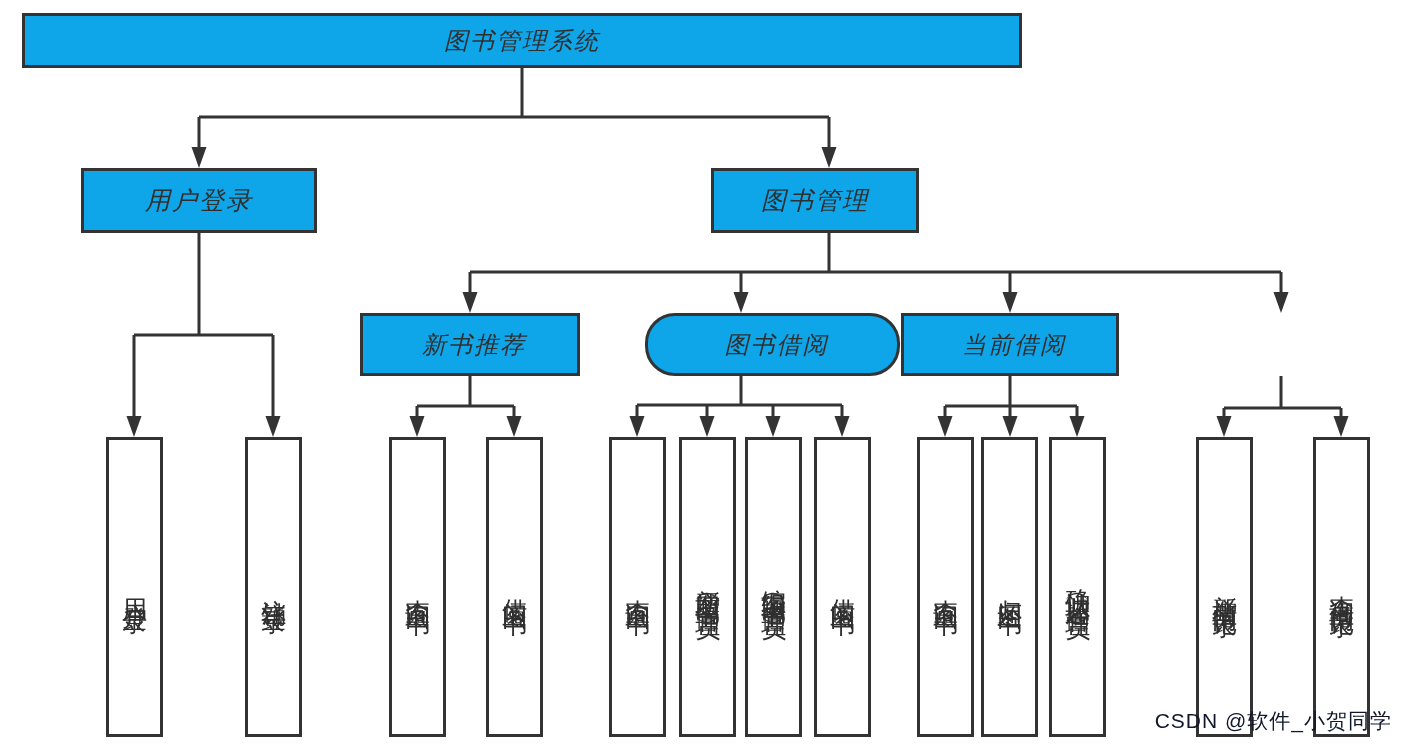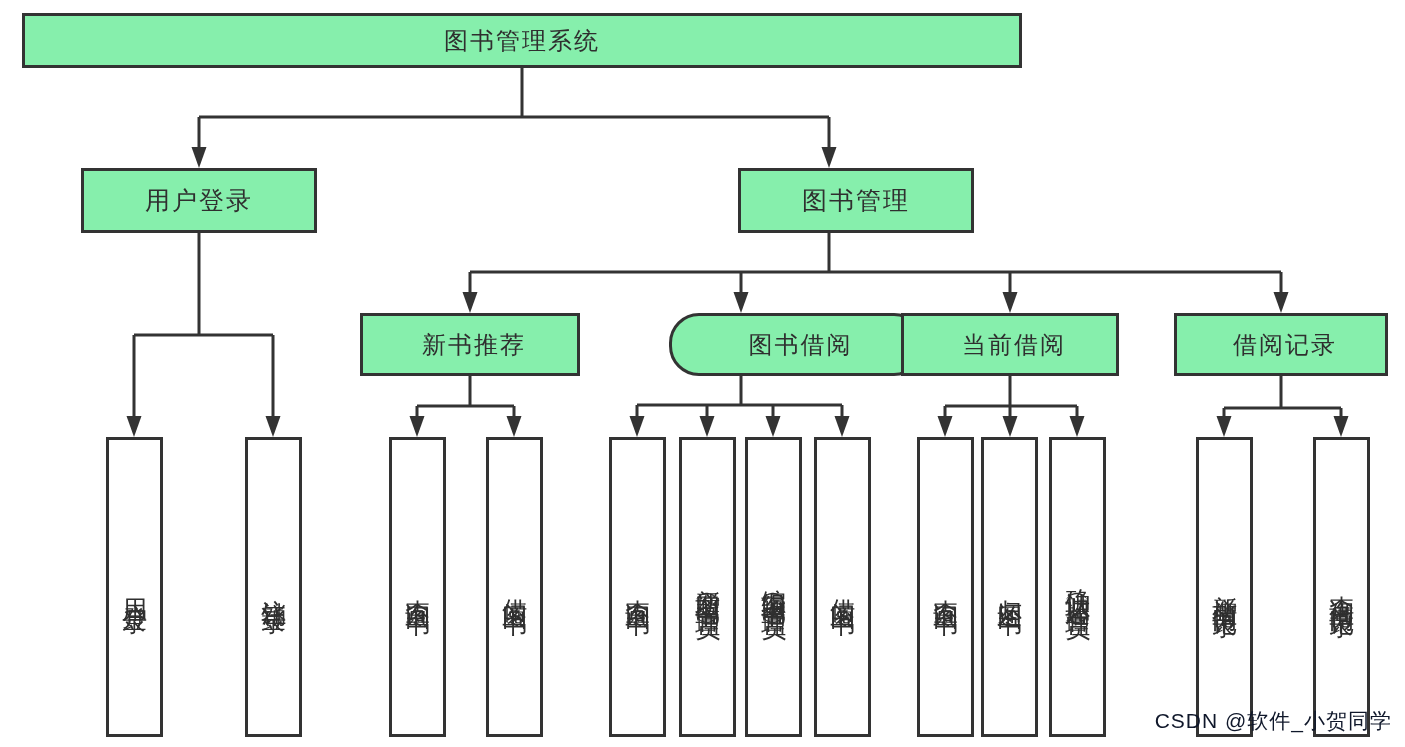--- a/index.html
+++ b/index.html
@@ -18,28 +18,29 @@
   #wires {
     position: absolute;
     left: 0;
     top: 0;
     pointer-events: none;
   }
   .hbox {
     position: absolute;
     box-sizing: border-box;
     border: 3px solid #333333;
-    background: #86efac;
+    background: #0ea5e9;
     display: flex;
     align-items: center;
     justify-content: center;
     color: #2f2f2f;
     font-size: 25px;
     letter-spacing: 2px;
     white-space: nowrap;
+    font-style: italic;
   }
   .root-box {
     left: 22px; top: 13px; width: 1000px; height: 55px;
     font-size: 24px;
   }
   .lvl2 { top: 168px; height: 65px; }
   .lvl3 { top: 313px; height: 63px; font-size: 24px; padding-left: 8px; }
   .vbox {
     position: absolute;
     box-sizing: border-box;
@@ -107,35 +108,32 @@
       </g>
   </svg>
 
   <div class="hbox root-box">
     <span>图书管理系统</span>
   </div>
 
   <div class="hbox lvl2" style="left:81px;width:236px;">
     <span>用户登录</span>
   </div>
-  <div class="hbox lvl2" style="left:711px;width:236px;margin-left:27px;">
+  <div class="hbox lvl2" style="left:711px;width:208px;">
     <span>图书管理</span>
   </div>
 
   <div class="hbox lvl3" style="left:360px;width:220px;">
     <span>新书推荐</span>
   </div>
-  <div class="hbox lvl3" style="left:669px;width:255px;border-radius:30px;">
+  <div class="hbox lvl3" style="left:645px;width:255px;border-radius:30px;">
     <span>图书借阅</span>
   </div>
   <div class="hbox lvl3" style="left:901px;width:218px;align-items:center;">
     <span>当前借阅</span>
-  </div>
-  <div class="hbox lvl3" style="left:1174px;width:214px;">
-    <span>借阅记录</span>
   </div>
 
   <div class="vbox" style="left:106px;">
     <span>用户登录</span>
   </div>
   <div class="vbox" style="left:245px;">
     <span>注销登录</span>
   </div>
   <div class="vbox" style="left:389px;">
     <span>查询图书</span>

